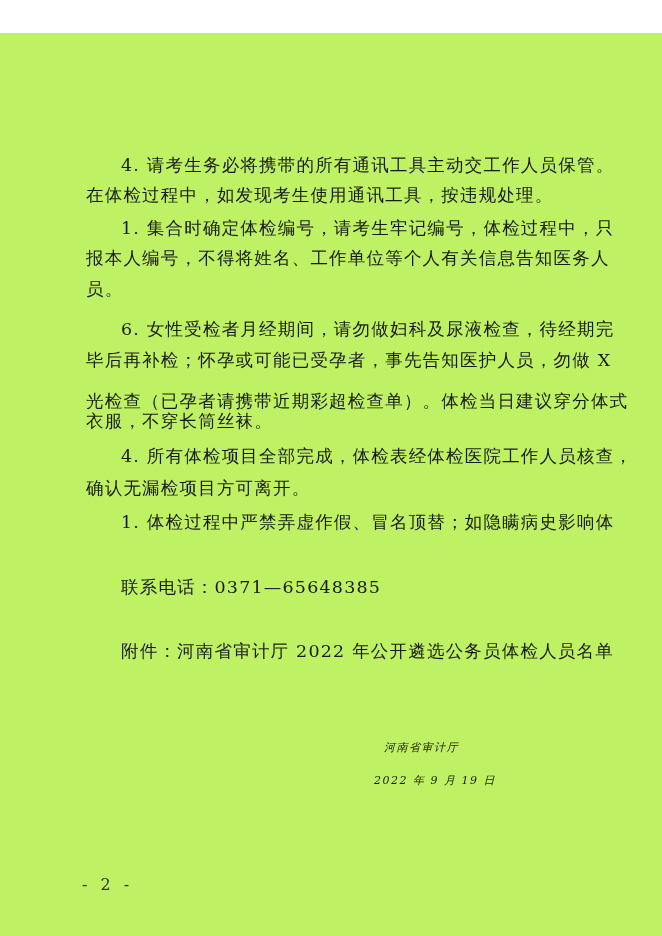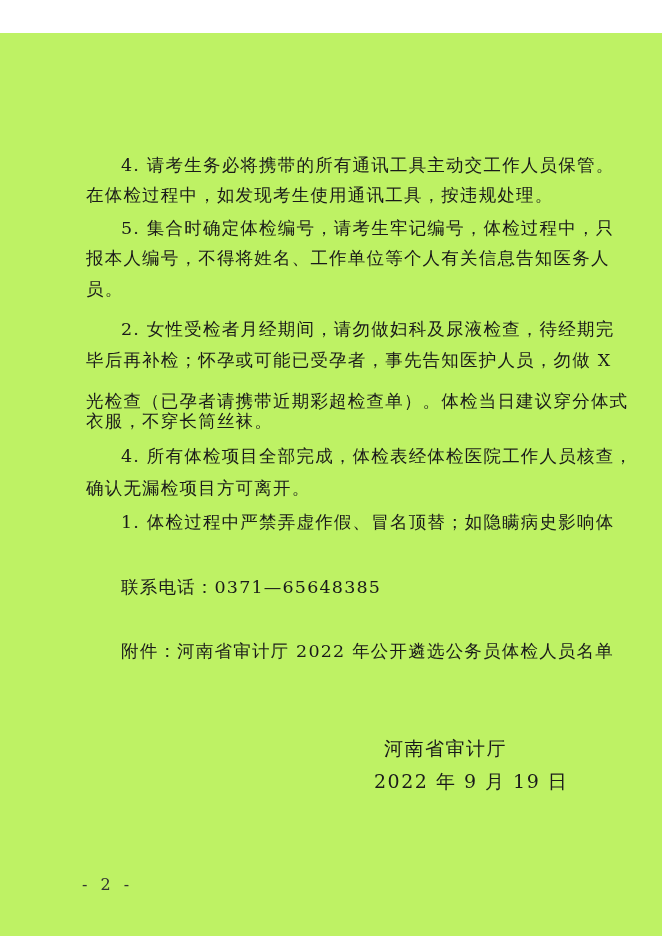--- a/index.html
+++ b/index.html
@@ -2,36 +2,36 @@
 <html><head>
 <meta charset="utf-8">
 <style>
   html, body { margin: 0; padding: 0; background: #ffffff; }
   body { width: 662px; height: 936px; position: relative; overflow: hidden;
          font-family: "DejaVu Serif", "Liberation Serif", serif; color: #1a1a1a; }
   .page { position: absolute; left: 0; top: 0; width: 662px; height: 936px; background: #bef264; margin-top: 33px; }
   .line { position: absolute; left: 86px; width: 492px; font-size: 17.5px; line-height: 30px;
           white-space: nowrap; letter-spacing: 1.2px; }
   .indent { left: 121px; width: 457px; }
-  .sig { position: absolute; font-size: 19px; line-height: 30px; white-space: nowrap; letter-spacing: 1.5px; }
+  .sig { position: absolute; font-size: 11px; line-height: 30px; white-space: nowrap; letter-spacing: 1.5px; font-style: italic; }
   .pageno { position: absolute; left: 82px; top: 842px; font-size: 16px; letter-spacing: 4px; color: #333; }
 </style>
 </head>
 <body>
 
 <div class="page">
 
   <div class="line indent" style="top:117px">4. 请考生务必将携带的所有通讯工具主动交工作人员保管。</div>
   <div class="line" style="top:147px">在体检过程中，如发现考生使用通讯工具，按违规处理。</div>
 
-  <div class="line indent" style="top:180px">5. 集合时确定体检编号，请考生牢记编号，体检过程中，只</div>
+  <div class="line indent" style="top:180px">1. 集合时确定体检编号，请考生牢记编号，体检过程中，只</div>
   <div class="line" style="top:210px">报本人编号，不得将姓名、工作单位等个人有关信息告知医务人</div>
   <div class="line" style="top:241px">员。</div>
 
-  <div class="line indent" style="top:281px">2. 女性受检者月经期间，请勿做妇科及尿液检查，待经期完</div>
+  <div class="line indent" style="top:281px">6. 女性受检者月经期间，请勿做妇科及尿液检查，待经期完</div>
   <div class="line" style="top:312px">毕后再补检；怀孕或可能已受孕者，事先告知医护人员，勿做 X</div>
   <div class="line" style="top:353px">光检查（已孕者请携带近期彩超检查单）。体检当日建议穿分体式</div>
   <div class="line" style="top:373px">衣服，不穿长筒丝袜。</div>
 
   <div class="line indent" style="top:408px">4. 所有体检项目全部完成，体检表经体检医院工作人员核查，</div>
   <div class="line" style="top:440px">确认无漏检项目方可离开。</div>
 
   <div class="line indent" style="top:474px">1. 体检过程中严禁弄虚作假、冒名顶替；如隐瞒病史影响体</div>
 
   <div class="line indent" style="top:539px">联系电话：0371—65648385</div>

